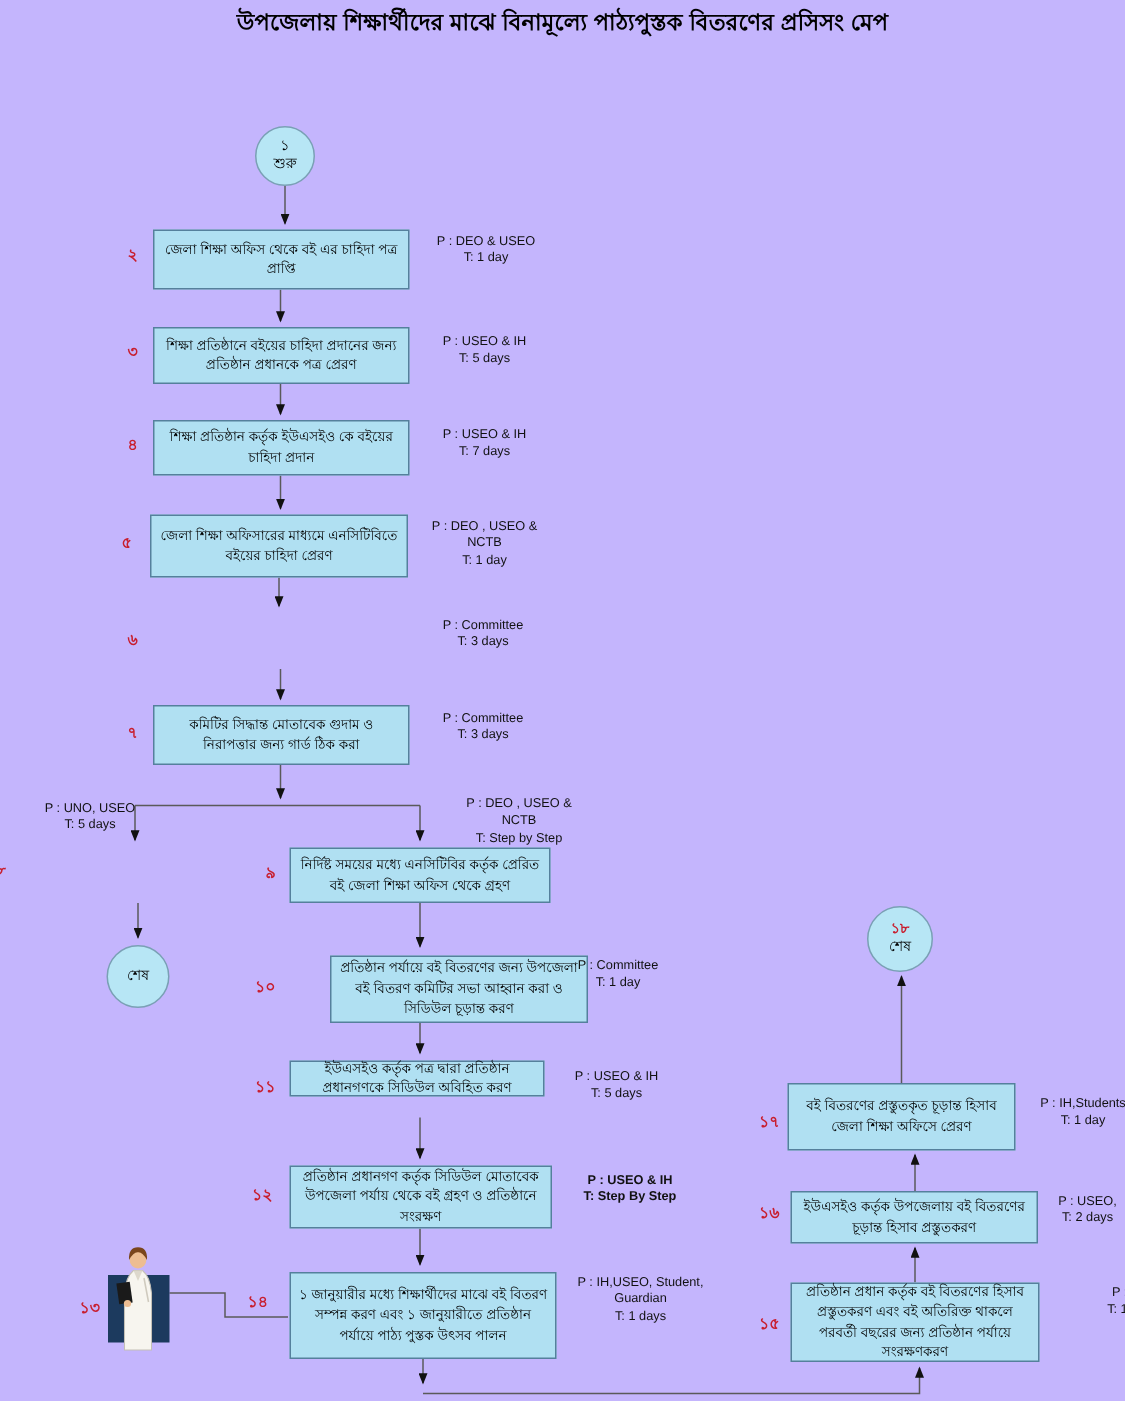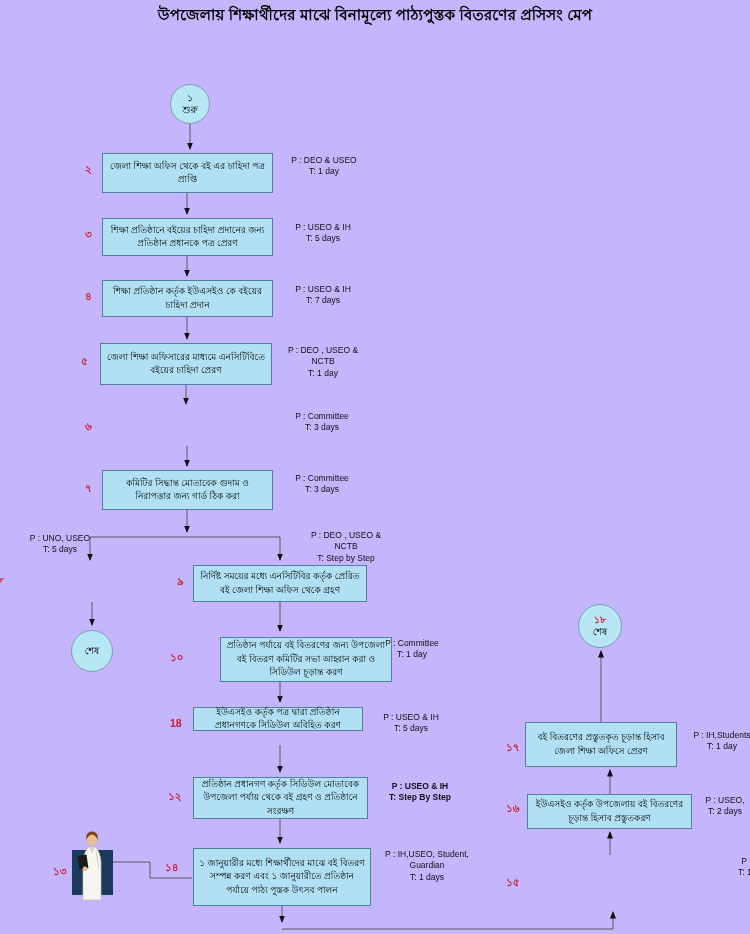--- a/index.html
+++ b/index.html
@@ -90,20 +90,21 @@
   <div class="box" style="left:102px;top:153px;width:171px;height:40px;">জেলা শিক্ষা অফিস থেকে বই এর চাহিদা পত্র প্রাপ্তি</div>
   <div class="box" style="left:102px;top:218px;width:171px;height:38px;">শিক্ষা প্রতিষ্ঠানে বইয়ের চাহিদা প্রদানের জন্য প্রতিষ্ঠান প্রধানকে পত্র প্রেরণ</div>
   <div class="box" style="left:102px;top:280px;width:171px;height:37px;">শিক্ষা প্রতিষ্ঠান কর্তৃক ইউএসইও কে বইয়ের চাহিদা প্রদান</div>
   <div class="box" style="left:100px;top:343px;width:172px;height:42px;">জেলা শিক্ষা অফিসারের  মাধ্যমে এনসিটিবিতে বইয়ের চাহিদা প্রেরণ</div>
   <div class="box" style="left:102px;top:470px;width:171px;height:40px;">কমিটির সিদ্ধান্ত মোতাবেক গুদাম  ও নিরাপত্তার জন্য  গার্ড ঠিক করা</div>
   <div class="box" style="left:193px;top:565px;width:174px;height:37px;">নির্দিষ্ট সময়ের মধ্যে এনসিটিবির কর্তৃক প্রেরিত বই জেলা শিক্ষা অফিস থেকে গ্রহণ</div>
   <div class="box" style="left:193px;top:637px;width:172px;height:45px;margin-left:27px;">প্রতিষ্ঠান পর্যায়ে বই বিতরণের জন্য উপজেলা বই বিতরণ কমিটির সভা আহ্বান করা ও সিডিউল চূড়ান্ত করণ</div>
   <div class="box" style="left:193px;top:707px;width:170px;height:24px;">ইউএসইও কর্তৃক পত্র দ্বারা প্রতিষ্ঠান প্রধানগণকে সিডিউল অবিহিত করণ</div>
   <div class="box" style="left:193px;top:777px;width:175px;height:42px;">প্রতিষ্ঠান প্রধানগণ কর্তৃক  সিডিউল মোতাবেক উপজেলা পর্যায় থেকে বই গ্রহণ  ও প্রতিষ্ঠানে সংরক্ষণ</div>
   <div class="box" style="left:193px;top:848px;width:178px;height:58px;">১ জানুয়ারীর মধ্যে শিক্ষার্থীদের মাঝে বই বিতরণ সম্পন্ন করণ  এবং ১ জানুয়ারীতে প্রতিষ্ঠান পর্যায়ে পাঠ্য পুস্তক উৎসব  পালন</div>
+  <div class="box" style="left:527px;top:855px;width:166px;height:53px;">প্রতিষ্ঠান প্রধান কর্তৃক বই বিতরণের হিসাব প্রস্তুতকরণ এবং বই  অতিরিক্ত  থাকলে পরবর্তী বছরের জন্য প্রতিষ্ঠান পর্যায়ে সংরক্ষণকরণ</div>
   <div class="box" style="left:527px;top:794px;width:165px;height:35px;">ইউএসইও কর্তৃক উপজেলায় বই  বিতরণের চূড়ান্ত হিসাব প্রস্তুতকরণ</div>
   <div class="box" style="left:525px;top:722px;width:152px;height:45px;">বই  বিতরণের প্রস্তুতকৃত চূড়ান্ত হিসাব জেলা শিক্ষা অফিসে প্রেরণ</div>
 
   <svg class="fig" style="left:62px;top:828px;" width="58" height="78" viewBox="0 0 58 78">
     <rect x="10" y="22" width="41" height="45" fill="#1c3a5e"></rect>
     <rect x="24" y="66" width="13" height="6" fill="#2b2b2b"></rect>
     <path d="M21,72 L21,34 Q22,23 27,19 L33,19 Q38,23 39,34 L39,72 Z" fill="#f7f5ef" stroke="#c4c0b6" stroke-width="0.7"></path>
     <path d="M27,19 L30,26 L33,19 Z" fill="#ddd8cc"></path>
     <circle cx="30" cy="12" r="5.6" fill="#edbd92"></circle>
     <path d="M24,12 Q23.5,3.5 30,3.5 Q36.5,3.5 36,12 Q33,6.5 30,6.8 Q27,6.5 24,12 Z" fill="#7a451c"></path>
@@ -114,21 +115,21 @@
 
   <div class="num" style="left:85px;top:162px;">২</div>
   <div class="num" style="left:85px;top:227px;">৩</div>
   <div class="num" style="left:85px;top:289px;">৪</div>
   <div class="num" style="left:81px;top:354px;">৫</div>
   <div class="num" style="left:85px;top:419px;">৬</div>
   <div class="num" style="left:85px;top:481px;">৭</div>
   <div class="num" style="left:-3px;top:572px;">৮</div>
   <div class="num" style="left:177px;top:574px;">৯</div>
   <div class="num" style="left:170px;top:650px;">১০</div>
-  <div class="num" style="left:170px;top:717px;">18</div>
+  <div class="num" style="left:170px;top:717px;">১১</div>
   <div class="num" style="left:168px;top:789px;">১২</div>
   <div class="num" style="left:53px;top:864px;">১৩</div>
   <div class="num" style="left:165px;top:860px;">১৪</div>
   <div class="num" style="left:506px;top:875px;">১৫</div>
   <div class="num" style="left:506px;top:801px;">১৬</div>
   <div class="num" style="left:506px;top:740px;">১৭</div>
 
   <div class="side" style="left:278px;top:155px;width:92px;">P : DEO &amp; USEO
 T: 1 day</div>
   <div class="side" style="left:280px;top:222px;width:86px;">P : USEO &amp; IH

